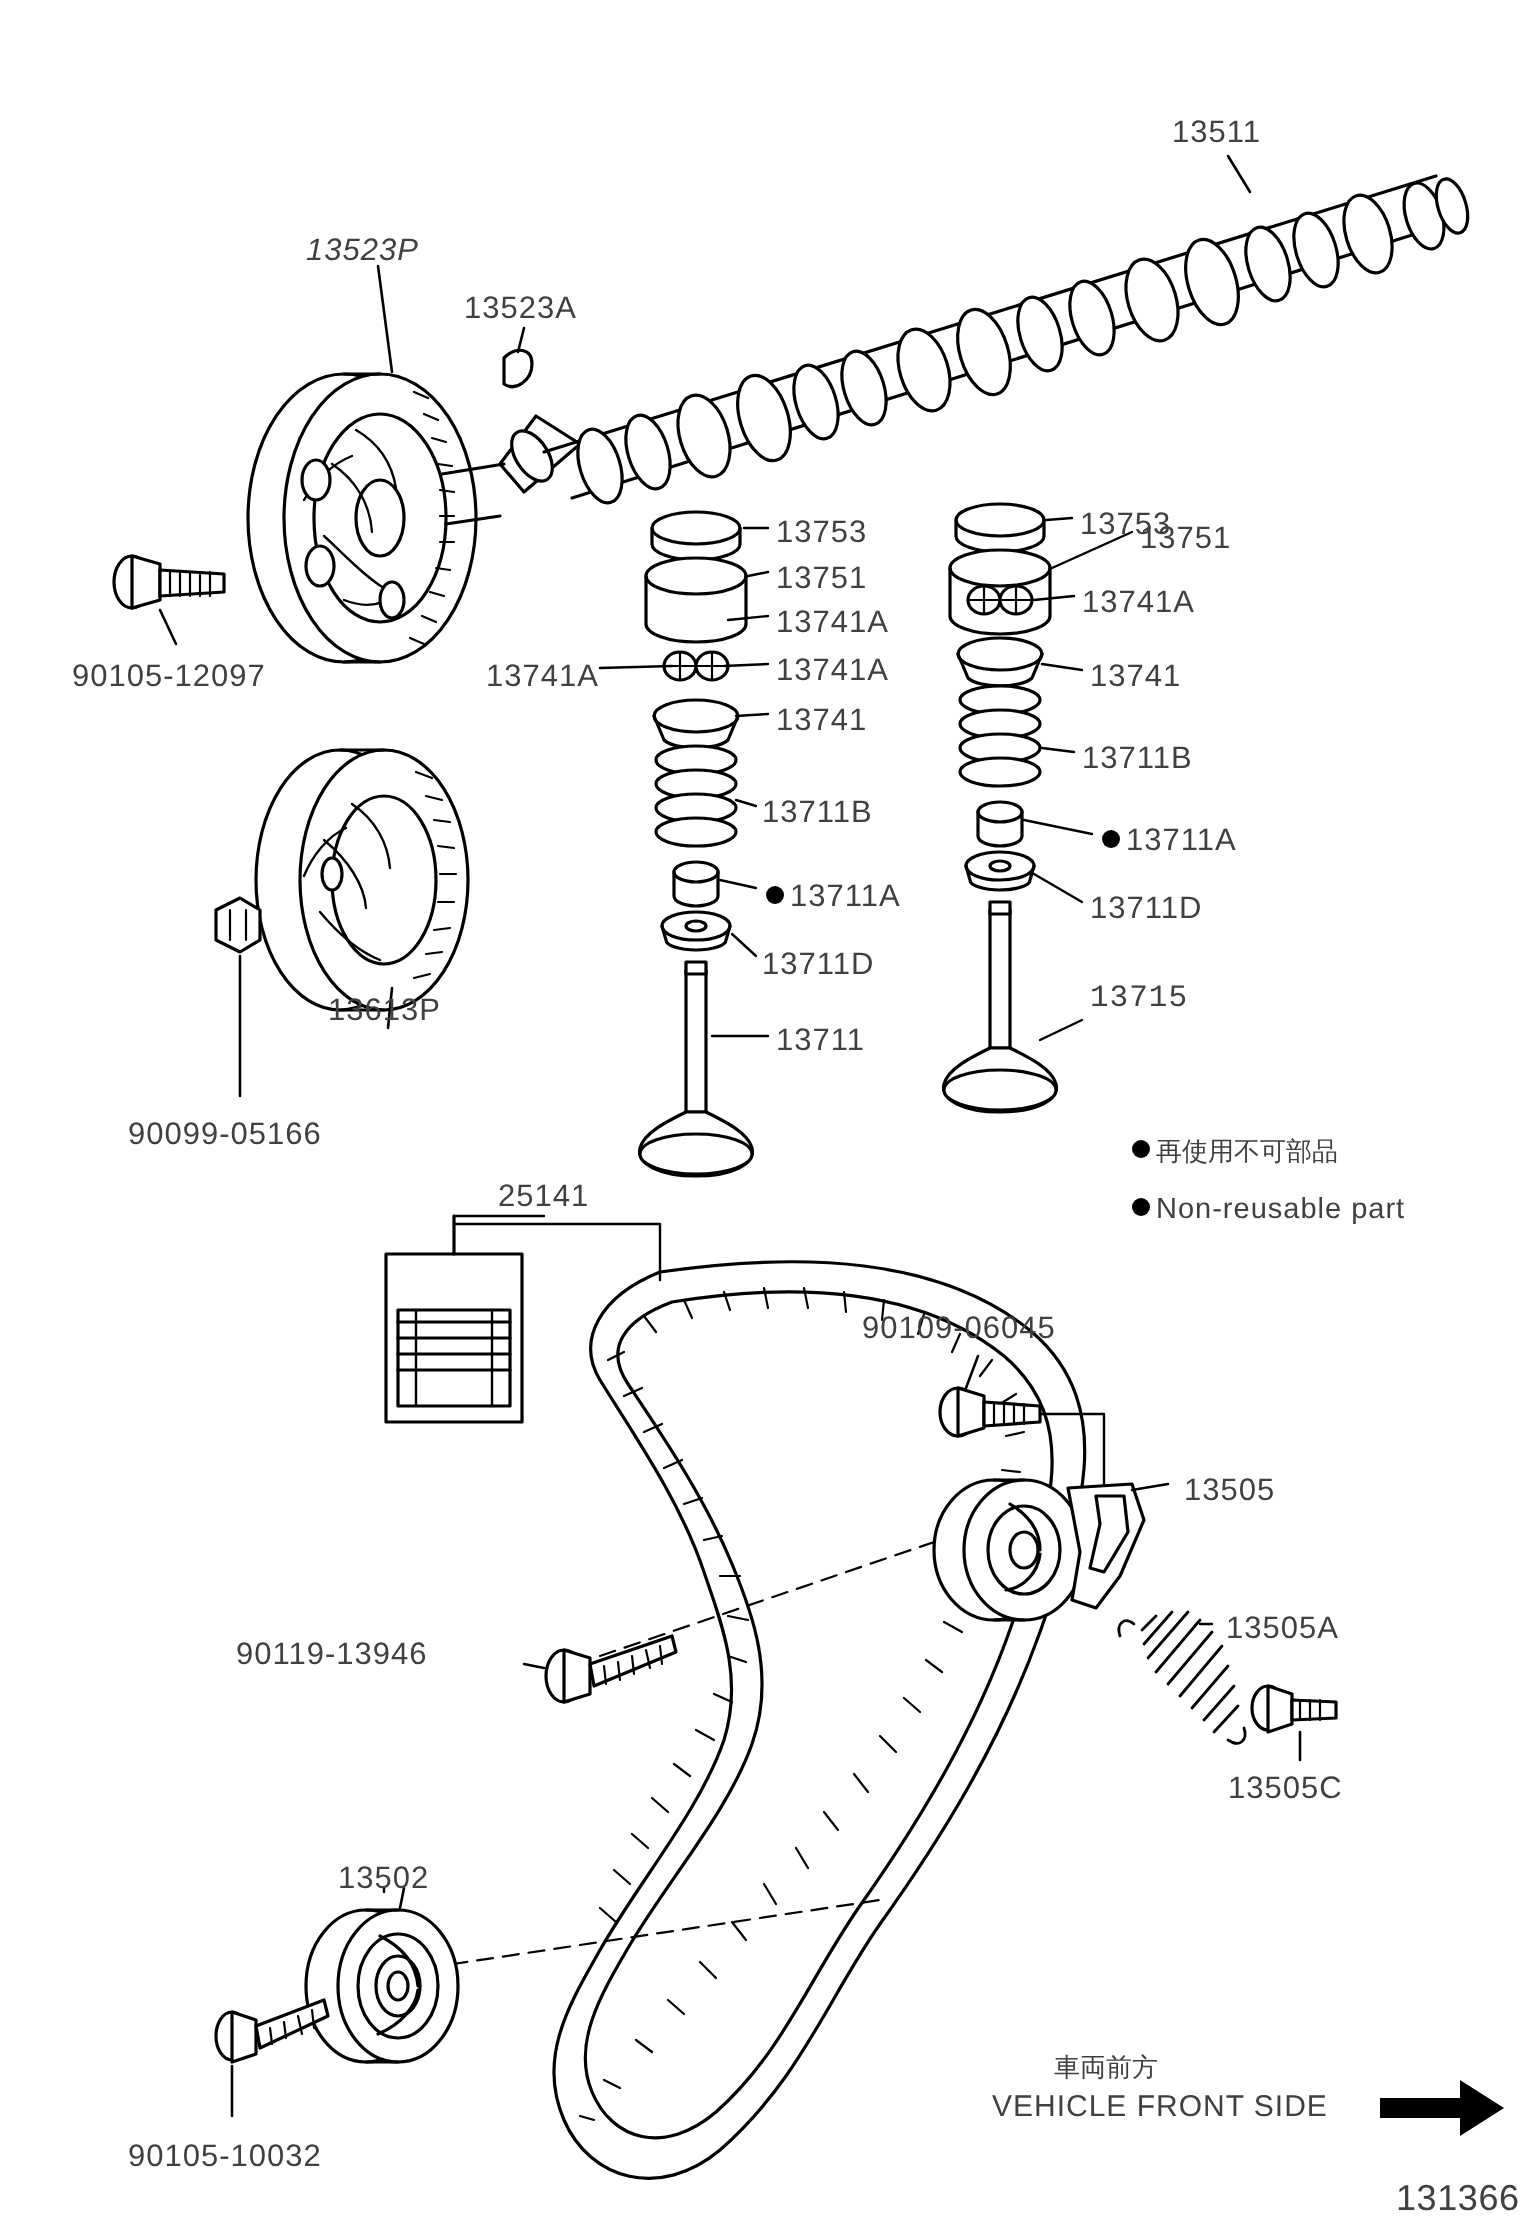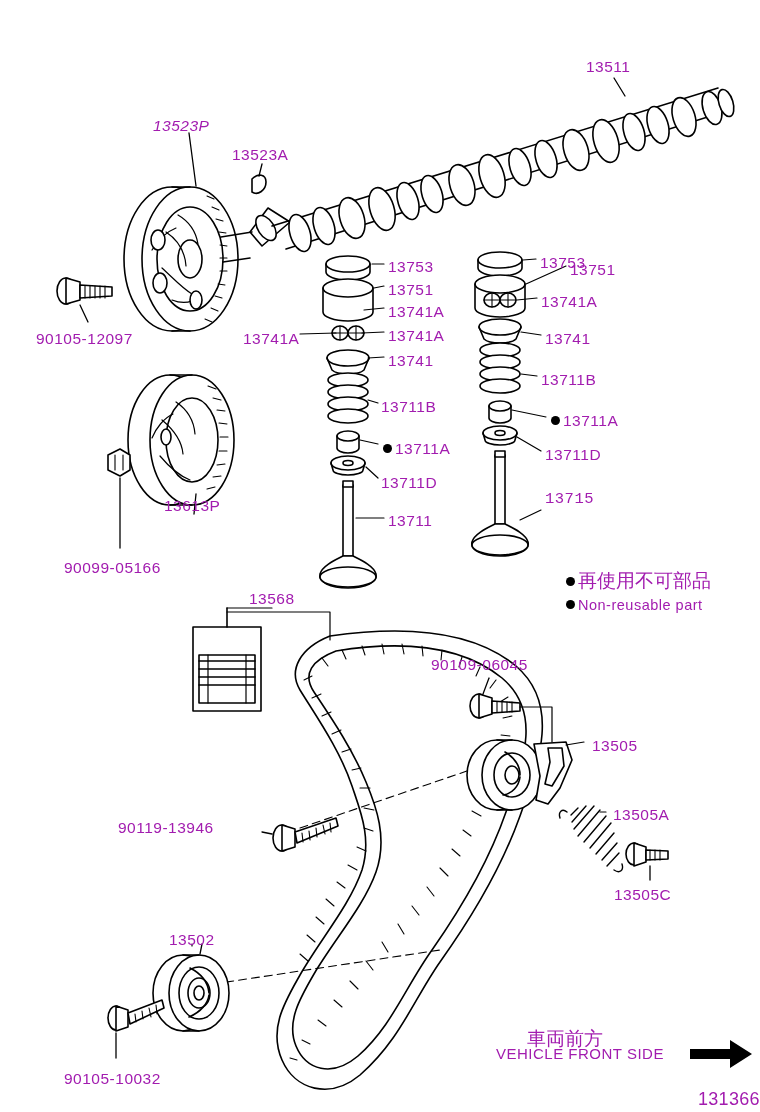--- a/index.html
+++ b/index.html
@@ -22,27 +22,27 @@
     left: 0;
     top: 0;
     width: 760px;
     height: 1112px;
   }
   .lbl {
     position: absolute;
     font-family: "Liberation Sans", sans-serif;
     font-size: 15.5px;
     letter-spacing: 0.5px;
-    color: #a21caf;
+    color: #404040;
     white-space: nowrap;
     line-height: 1.1;
   }
   .lbl.cjk {
     font-family: "DejaVu Sans", sans-serif;
-    font-size: 19px;
+    font-size: 13px;
     letter-spacing: 0px;
   }
   .lbl.code {
     font-size: 18px;
     letter-spacing: 0.3px;
   }
   .dot {
     display: inline-block;
     width: 9px;
     height: 9px;
@@ -389,21 +389,21 @@
       <div class="lbl" style="left: 388px; top: 327px;"><span>13741A</span></div>
       <div class="lbl" style="left: 243px; top: 330px;"><span>13741A</span></div>
       <div class="lbl" style="left: 388px; top: 352px;"><span>13741</span></div>
       <div class="lbl" style="left: 381px; top: 398px;"><span>13711B</span></div>
       <div class="lbl" style="left: 383px; top: 440px;"><span class="dot"></span><span>13711A</span></div>
       <div class="lbl" style="left: 381px; top: 474px;"><span>13711D</span></div>
       <div class="lbl" style="left: 388px; top: 512px;"><span>13711</span></div>
       <div class="lbl" style="left: 36px; top: 330px;"><span>90105-12097</span></div>
       <div class="lbl" style="left: 164px; top: 497px; text-align: center;"><span>13613P</span></div>
       <div class="lbl" style="left: 64px; top: 559px;"><span>90099-05166</span></div>
-      <div class="lbl" style="left: 249px; top: 590px;"><span>13568</span></div>
+      <div class="lbl" style="left: 249px; top: 590px;"><span>25141</span></div>
       <div class="lbl" style="left: 431px; top: 656px;"><span>90109-06045</span></div>
       <div class="lbl" style="left: 592px; top: 737px;"><span>13505</span></div>
       <div class="lbl" style="left: 613px; top: 806px;"><span>13505A</span></div>
       <div class="lbl" style="left: 614px; top: 886px;"><span>13505C</span></div>
       <div class="lbl" style="left: 118px; top: 819px;"><span>90119-13946</span></div>
       <div class="lbl" style="left: 169px; top: 931px;"><span>13502</span></div>
       <div class="lbl" style="left: 64px; top: 1070px;"><span>90105-10032</span></div>
     </div>
 
   <div class="lbl cjk legendline" style="left:566px; top:570px;">

